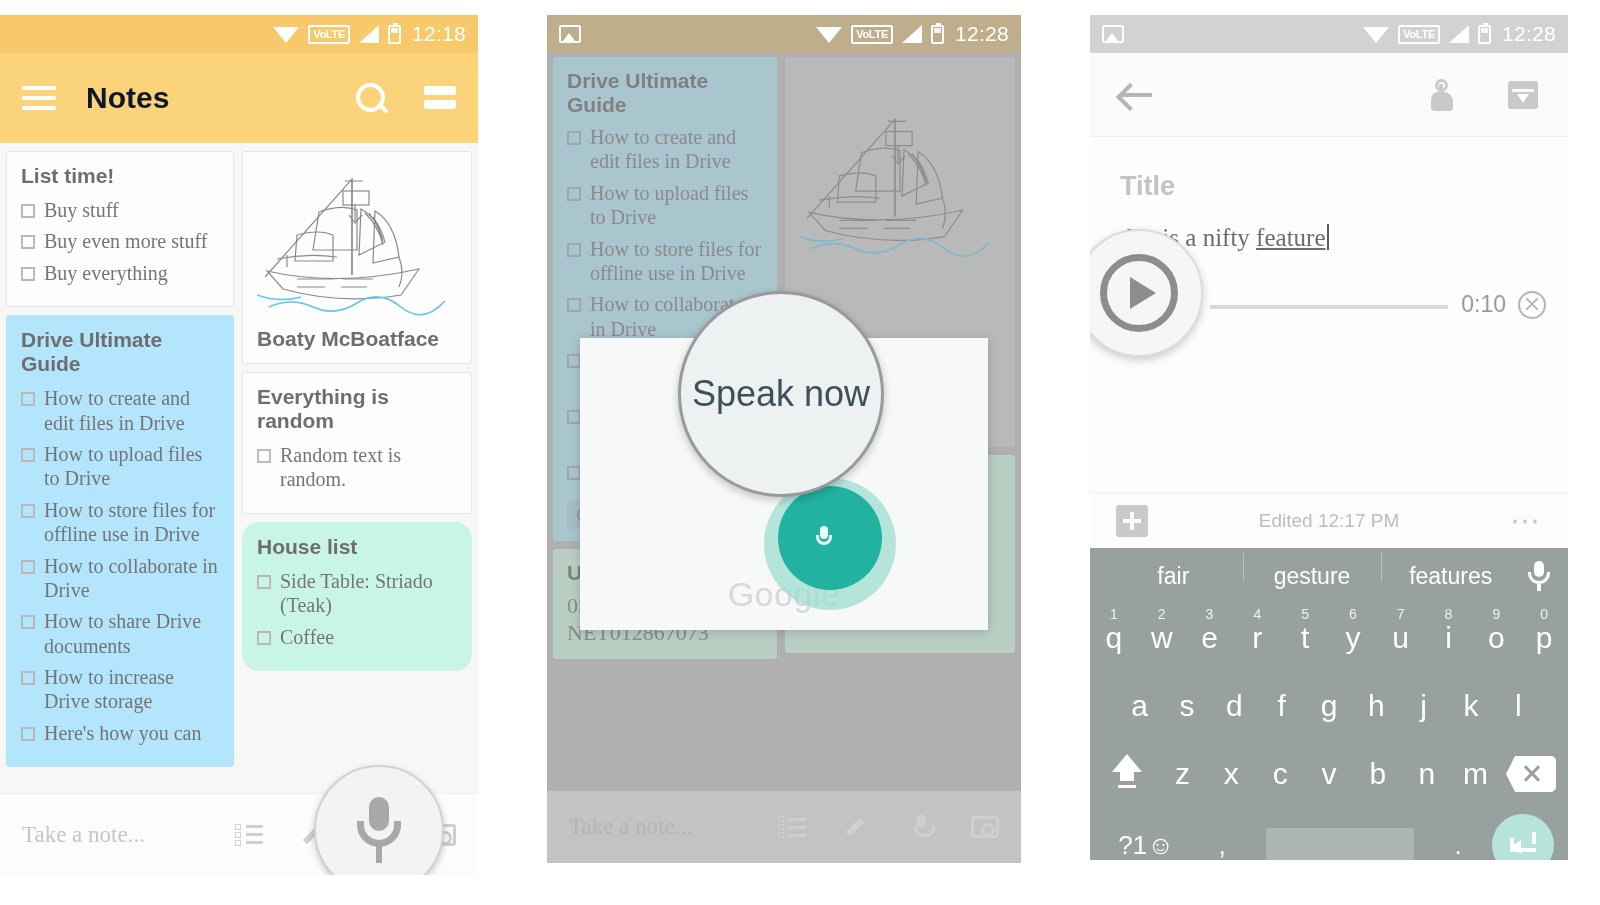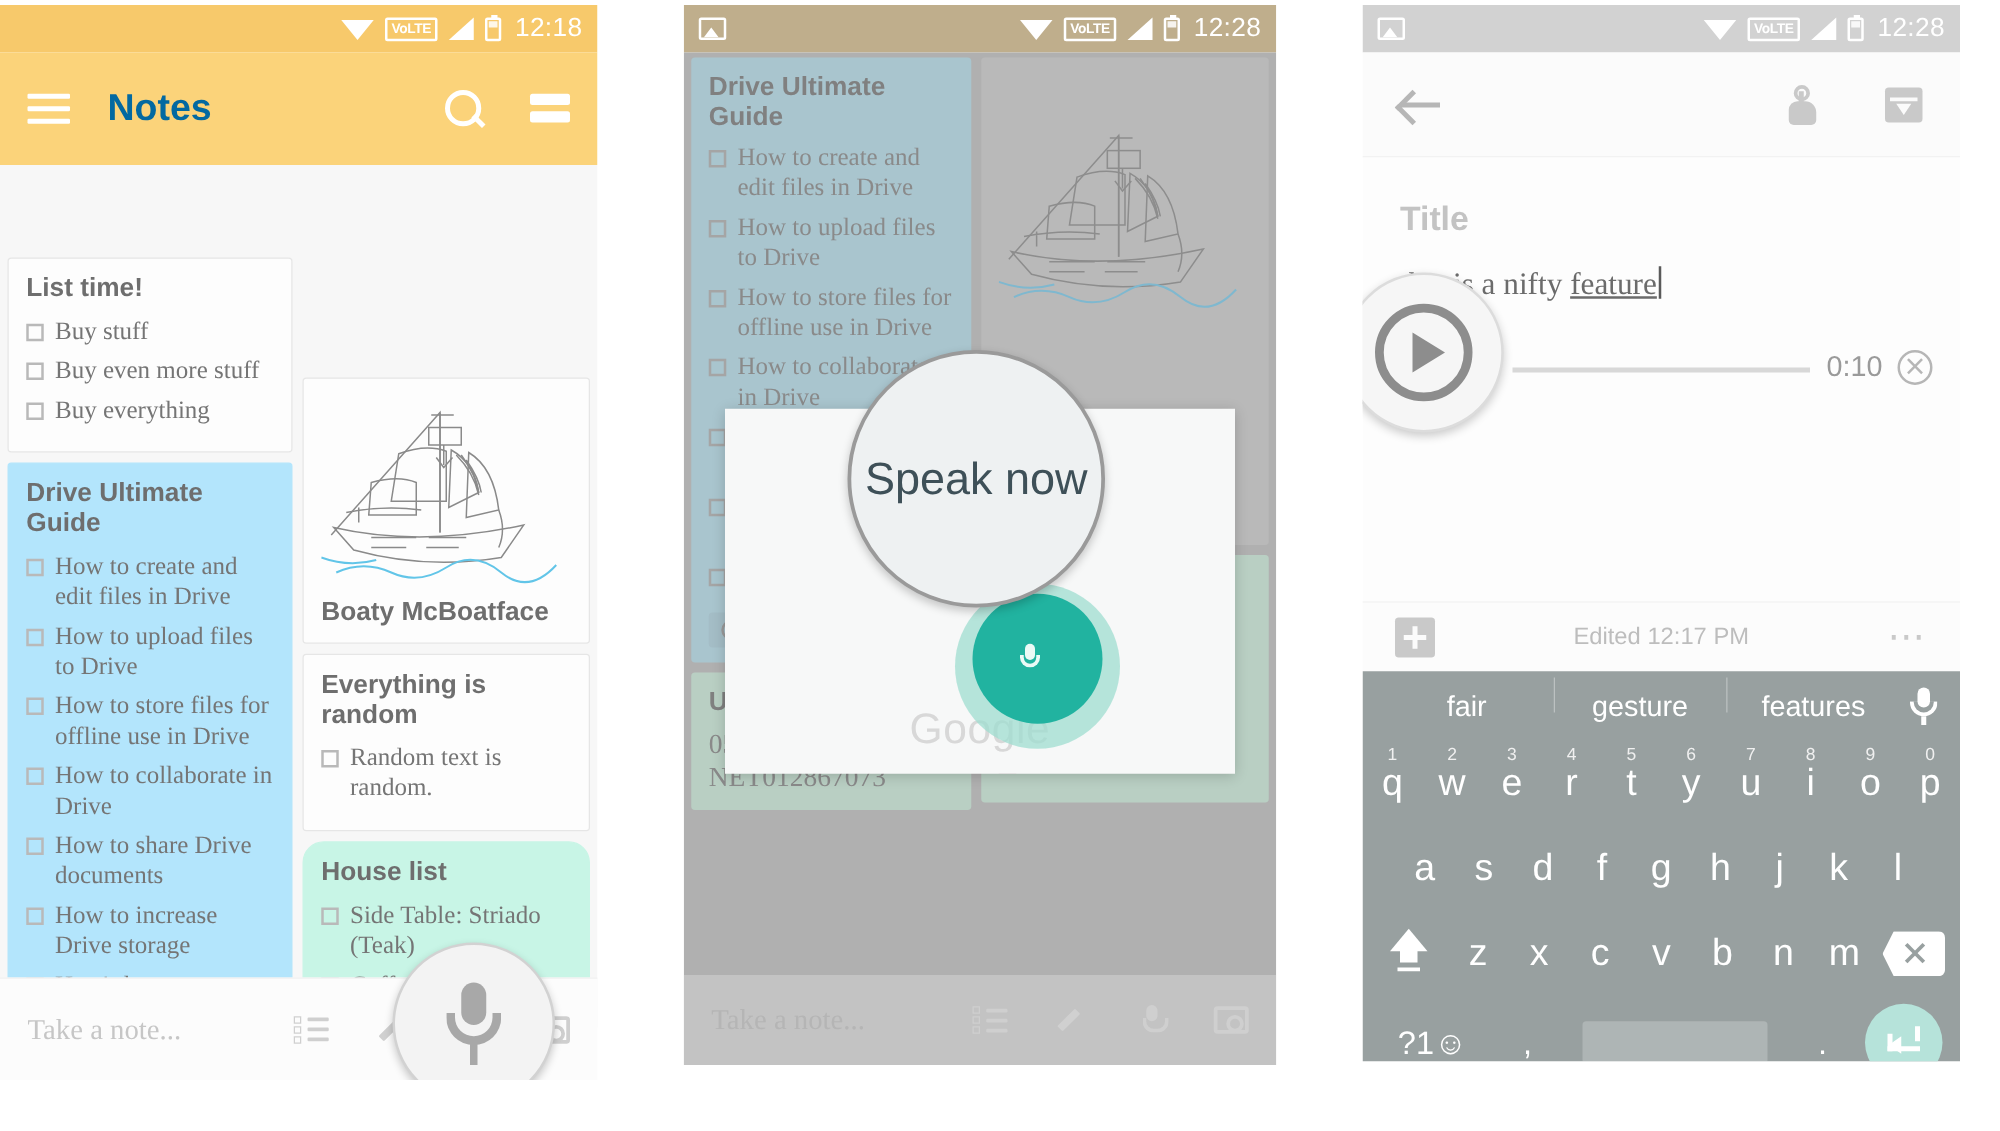--- a/index.html
+++ b/index.html
@@ -5,21 +5,21 @@
   * { box-sizing: border-box; margin: 0; padding: 0; }
   html, body {
     width: 1600px; height: 905px;
     background: #ffffff;
     font-family: "Liberation Sans", sans-serif;
     overflow: hidden;
   }
   .stage { position: relative; width: 1600px; height: 905px; background: #fff; }
 
   
-  .panel { position: absolute; top: 4px; overflow: hidden; background: #fff; }
+  .panel { position: absolute; top: 15px; overflow: hidden; background: #fff; }
   #panel1 { left: 0px;    width: 478px; height: 860px; }
   #panel2 { left: 547px;  width: 474px; height: 848px; }
   #panel3 { left: 1090px; width: 478px; height: 845px; }
 
   
   .statusbar {
     height: 38px; display: flex; align-items: center;
     padding: 0 12px; color: #fff; font-size: 19px;
     font-family: "Liberation Sans", sans-serif;
   }
@@ -61,42 +61,42 @@
   .img-ico::after{
     content:""; position:absolute; left:2px; bottom:0px;
     border-left:6px solid transparent;border-right:6px solid transparent;
     border-bottom: 8px solid currentColor;
   }
 
   
   #panel1 .statusbar { background: #f7c96b; color:#fff; }
   .appbar {
     background: #fbd37a; height: 90px; display: flex; align-items: center;
-    padding: 0 22px; color: #0369a1;
+    padding: 0 22px; color: #0f172a;
   }
   .hamburger { width: 34px; height: 24px; display:flex; flex-direction:column;
     justify-content: space-between; cursor:pointer;}
   .hamburger i { display:block; height:4px; background:#fff; border-radius:1px; }
   .appbar-title { font-size: 30px; font-weight: bold; margin-left: 30px; flex: 1;
      font-family:"Liberation Sans",sans-serif; }
   .search-ico { width: 30px; height: 30px; position: relative; margin-right: 38px; }
   .search-ico::before{
     content:""; position:absolute; left:0; top:0; width:21px; height:21px;
     border: 4px solid #fff; border-radius: 50%;
   }
   .search-ico::after{
     content:""; position:absolute; right:-1px; bottom:-1px; width:12px; height:4px;
     background:#fff; transform: rotate(45deg); transform-origin: right center;
   }
   .viewtoggle { width: 32px; height: 24px; display:flex; flex-direction:column; gap:5px; }
   .viewtoggle i { display:block; height:9px; background:#fff; border-radius:2px; }
 
   .notes-body { background:#f7f7f7; height: 690px; padding: 8px 6px 0 6px;
      display:flex; gap: 8px; overflow:hidden; position:relative; }
-  .notes-col { width: 232px; display:flex; flex-direction:column; gap: 8px; justify-content: flex-end; }
+  .notes-col { width: 232px; display:flex; flex-direction:column; gap: 8px; }
   .note {
     background:#fdfdfd; border: 1px solid #e6e6e6; border-radius: 3px;
     padding: 12px 14px 14px 14px;
   }
   .note-title {
     font-family: "Liberation Sans", sans-serif; font-weight: bold;
     font-size: 21px; color:#6e6e6e; margin-bottom: 10px;
   }
   .note-row { display:flex; gap:9px; margin: 7px 0; align-items:flex-start; }
   .cb { width: 14px; height: 14px; border: 2px solid #b9b9b9; flex:0 0 auto;

